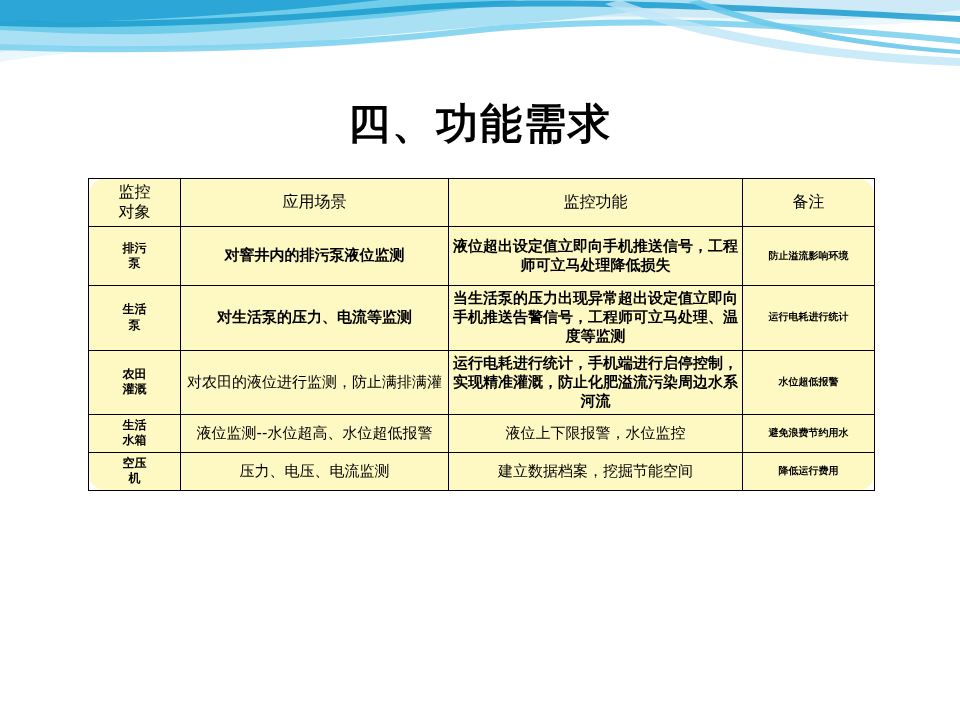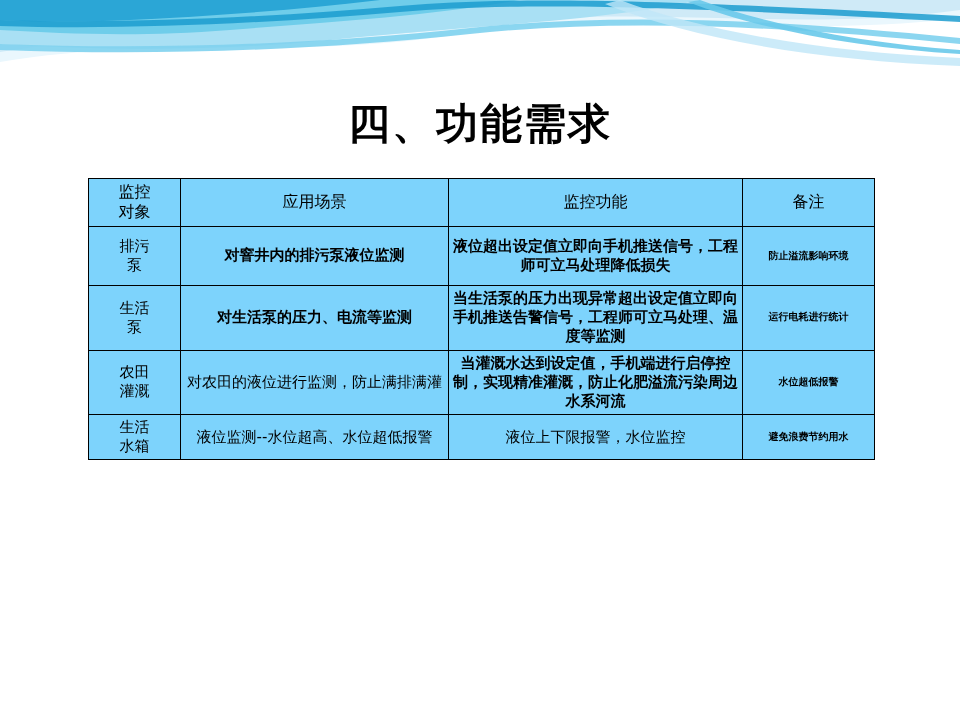--- a/index.html
+++ b/index.html
@@ -49,38 +49,39 @@
   .table-wrap {
     position: absolute;
     top: 178px;
     left: 88px;
     width: 786px;
   }
   table.main {
     border-collapse: collapse;
     table-layout: fixed;
     width: 786px;
-    background: #7dd3fc;
+    background: #fef9c3;
+    border-radius: 19px;
   }
   table.main td {
     border: 1px solid #000000;
     padding: 3px 4px;
     text-align: center;
     vertical-align: middle;
     color: #000000;
     line-height: 1.28;
   }
   col.c0 { width: 92px; }
   col.c1 { width: 268px; }
   col.c2 { width: 294px; }
   col.c3 { width: 132px; }
 
   .cell-obj {
-    font-size: 15px;
-    font-weight: normal;
+    font-size: 12px;
+    font-weight: bold;
   }
   .cell-head {
     font-size: 16px;
     font-weight: normal;
   }
   .cell-mid-bold {
     font-size: 15px;
     font-weight: bold;
   }
   .cell-mid {
@@ -156,32 +157,41 @@
           <td class="cell-note">运行电耗进行统计</td>
         </tr>
 
 
         <tr class="r-tall">
           <td class="cell-obj">
             <div>农田</div>
             <div>灌溉</div>
           </td>
           <td class="cell-mid">对农田的液位进行监测，防止满排满灌</td>
-          <td class="cell-mid-bold">当灌溉水达到设定值，手机端进行启停控制，实现精准灌溉，防止化肥溢流污染周边水系河流</td>
+          <td class="cell-mid-bold">运行电耗进行统计，手机端进行启停控制，实现精准灌溉，防止化肥溢流污染周边水系河流</td>
           <td class="cell-note">水位超低报警</td>
         </tr>
 
         <tr>
           <td class="cell-obj">
             <div>生活</div>
             <div>水箱</div>
           </td>
           <td class="cell-mid">液位监测--水位超高、水位超低报警</td>
           <td class="cell-mid">液位上下限报警，水位监控</td>
           <td class="cell-note">避免浪费节约用水</td>
         </tr>
 
 
+        <tr>
+          <td class="cell-obj">
+            <div>空压</div>
+            <div>机</div>
+          </td>
+          <td class="cell-mid">压力、电压、电流监测</td>
+          <td class="cell-mid">建立数据档案，挖掘节能空间</td>
+          <td class="cell-note">降低运行费用</td>
+        </tr>
       </tbody>
     </table>
   </div>
 
 </div>
 
 </body></html>

